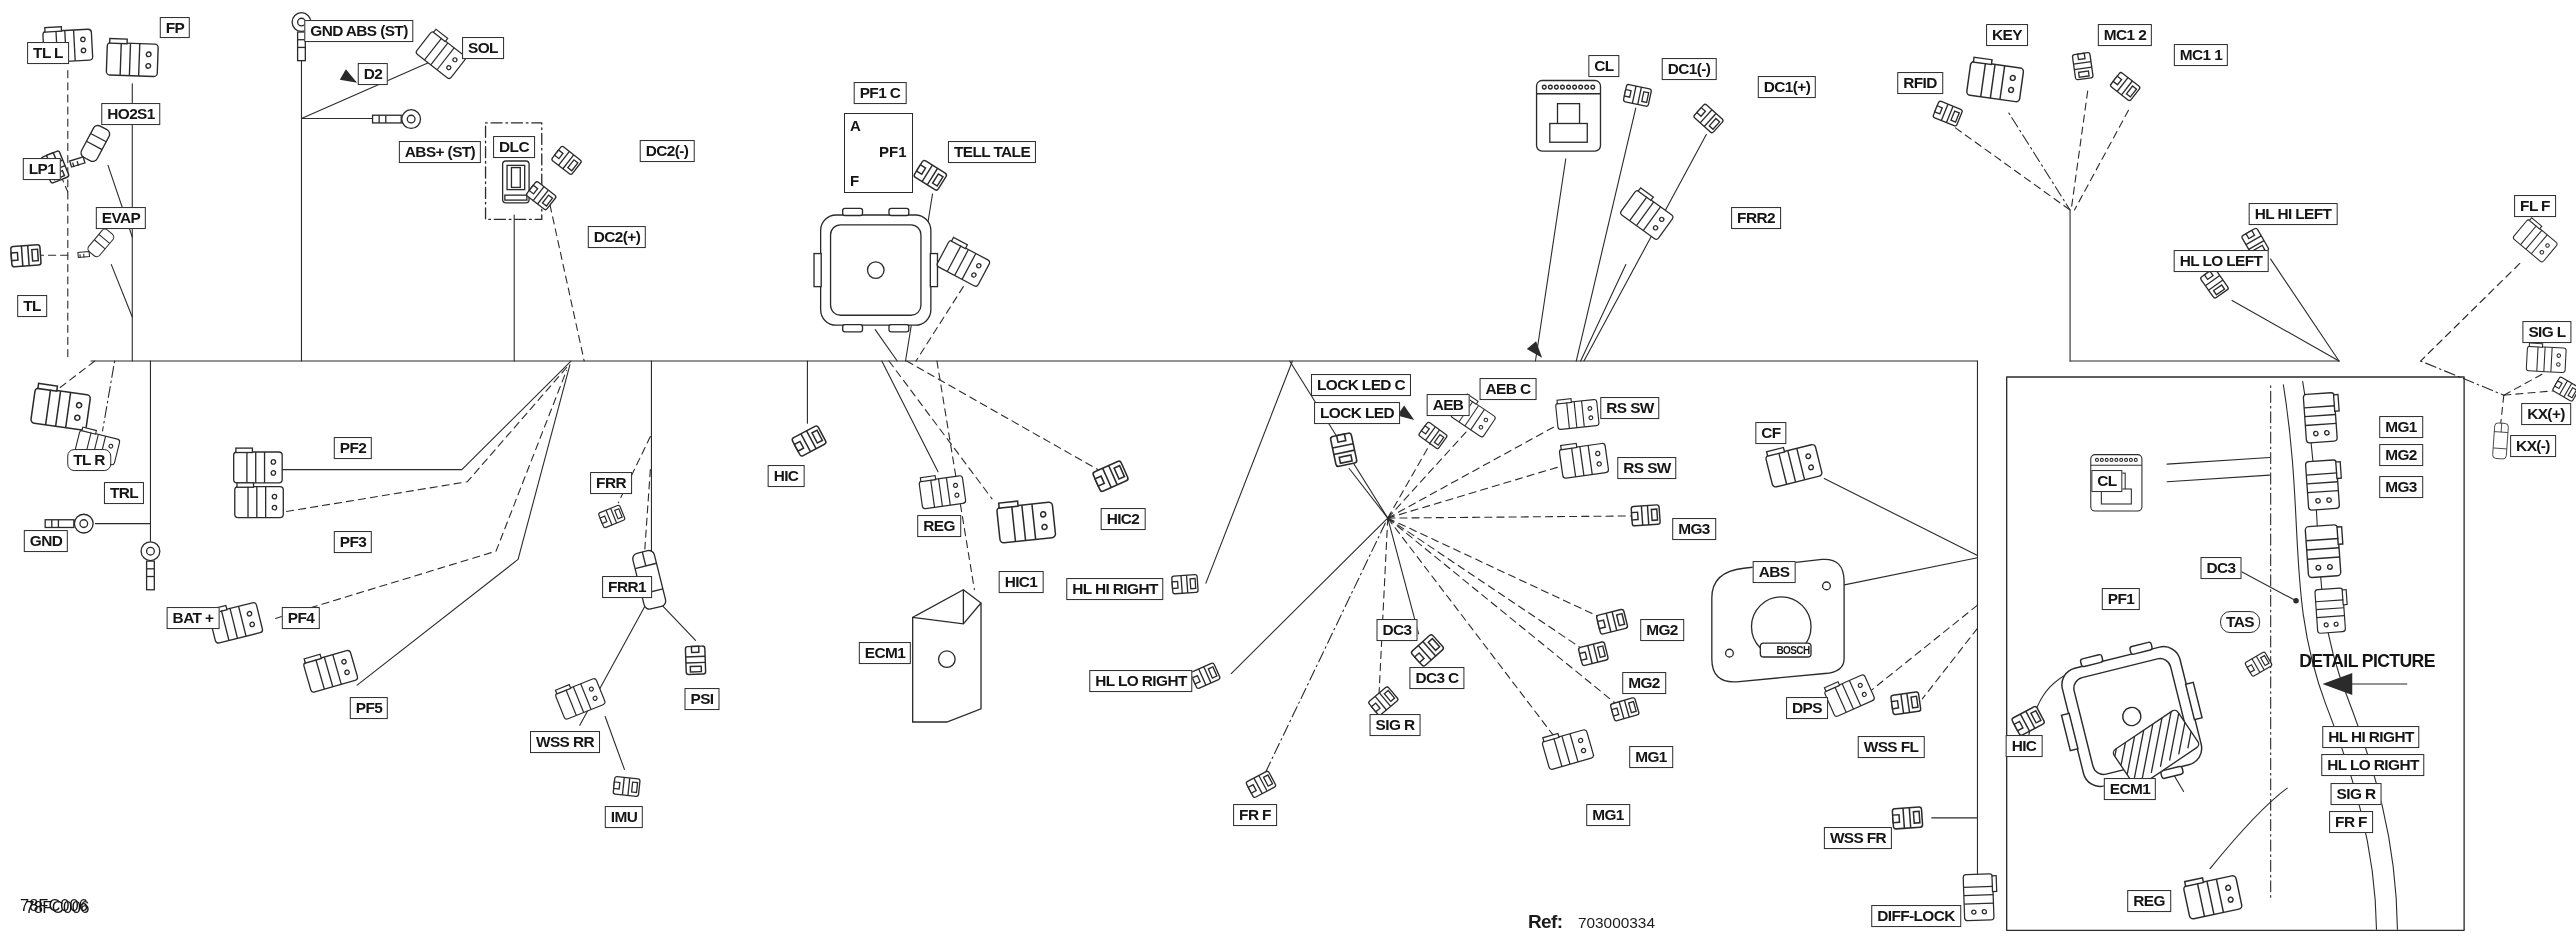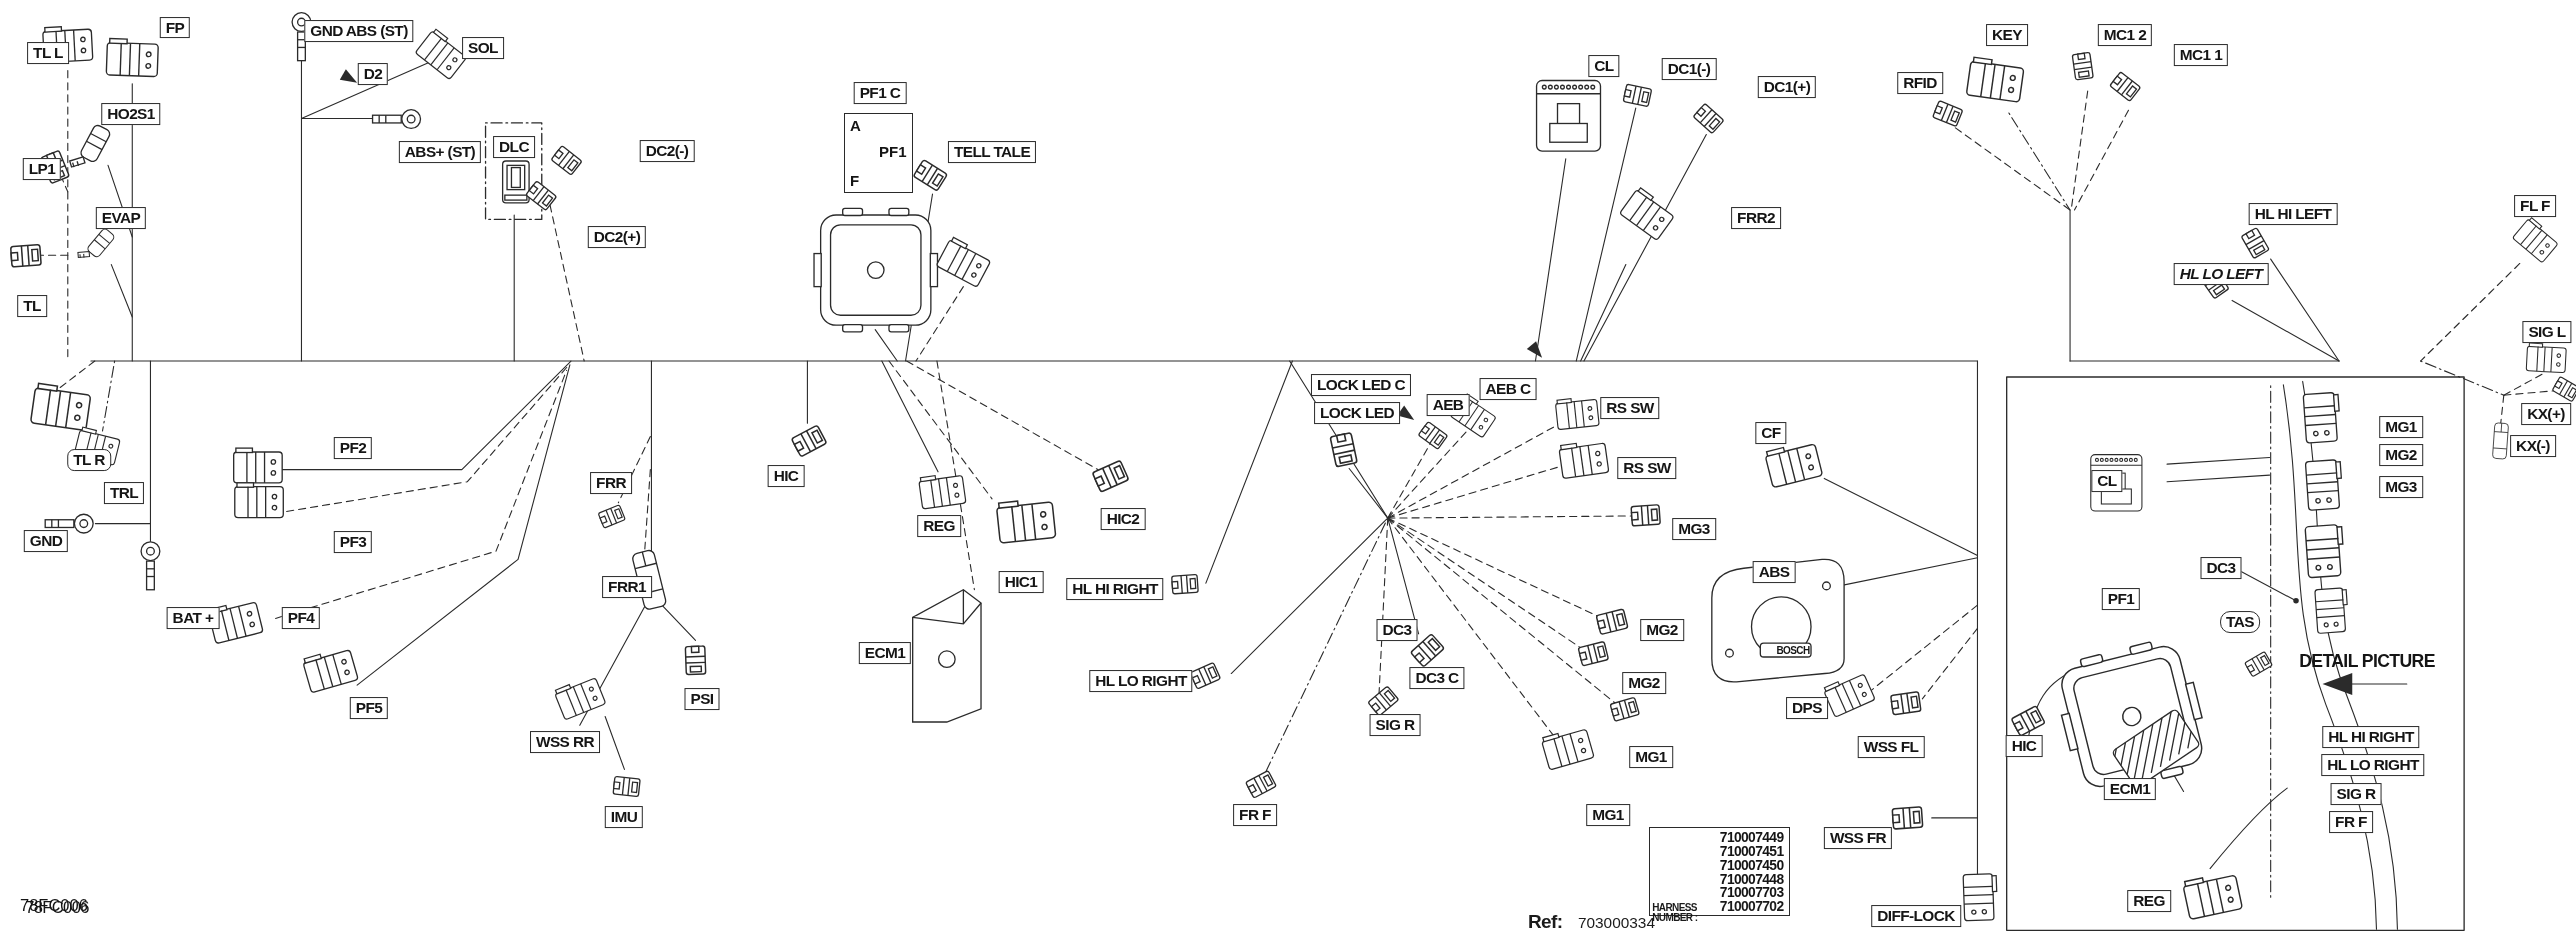--- a/index.html
+++ b/index.html
@@ -776,21 +776,21 @@
       <div class="lbl" style="left: 992px; top: 152px;">TELL TALE</div>
       <div class="lbl" style="left: 1604px; top: 66px;">CL</div>
       <div class="lbl" style="left: 1689px; top: 69px;">DC1(-)</div>
       <div class="lbl" style="left: 1787px; top: 87px;">DC1(+)</div>
       <div class="lbl" style="left: 1756px; top: 212px; margin-top: 6px;">FRR2</div>
       <div class="lbl" style="left: 1920px; top: 83px;">RFID</div>
       <div class="lbl" style="left: 2007px; top: 35px;">KEY</div>
       <div class="lbl" style="left: 2125px; top: 35px;">MC1  2</div>
       <div class="lbl" style="left: 2201px; top: 55px;">MC1  1</div>
       <div class="lbl" style="left: 2293px; top: 214px;">HL HI LEFT</div>
-      <div class="lbl" style="left: 2221px; top: 274px; font-style: italic;">HL LO LEFT</div>
+      <div class="lbl" style="left: 2221px; top: 261px;">HL LO LEFT</div>
       <div class="lbl" style="left: 2535px; top: 206px;">FL  F</div>
       <div class="lbl" style="left: 2547px; top: 332px;">SIG  L</div>
       <div class="lbl" style="left: 2546px; top: 414px;">KX(+)</div>
       <div class="lbl" style="left: 2533px; top: 446px;">KX(-)</div>
       <div class="lbl" style="left: 89px; top: 460px; border-radius: 7px;">TL  R</div>
       <div class="lbl" style="left: 124px; top: 493px;">TRL</div>
       <div class="lbl" style="left: 46px; top: 541px;">GND</div>
       <div class="lbl" style="left: 193px; top: 618px;">BAT +</div>
       <div class="lbl" style="left: 353px; top: 448px;">PF2</div>
       <div class="lbl" style="left: 353px; top: 542px;">PF3</div>
@@ -847,33 +847,20 @@
       <div class="ptxt" style="left: 57px; top: 907px; font-size: 16.5px; font-weight: 400;">78FC006</div>
       <div class="ptxt" style="left: 1793px; top: 650px; font-size: 10px;">BOSCH</div>
     </div>
 
   <div class="pf1box">
     <span class="pa">A</span>
     <span class="pf">F</span>
     <span class="pn1">PF1</span>
   </div>
 
-  <div class="partsbox">
-    <div id="pnrows">
-        <div class="pnrow">710007449</div>
-        <div class="pnrow">710007451</div>
-        <div class="pnrow">710007450</div>
-        <div class="pnrow">710007448</div>
-        <div class="pnrow">710007703</div>
-      </div>
-    <div class="hrow">
-      <span class="hl">HARNESS NUMBER :</span>
-      <span class="hn">710007702</span>
-    </div>
-  </div>
 
   <div class="refline">
     <span class="refl">Ref:</span>
     <span class="refn">703000334</span>
   </div>
 
   <div class="code">78FC006</div>
 </div>
 
 

